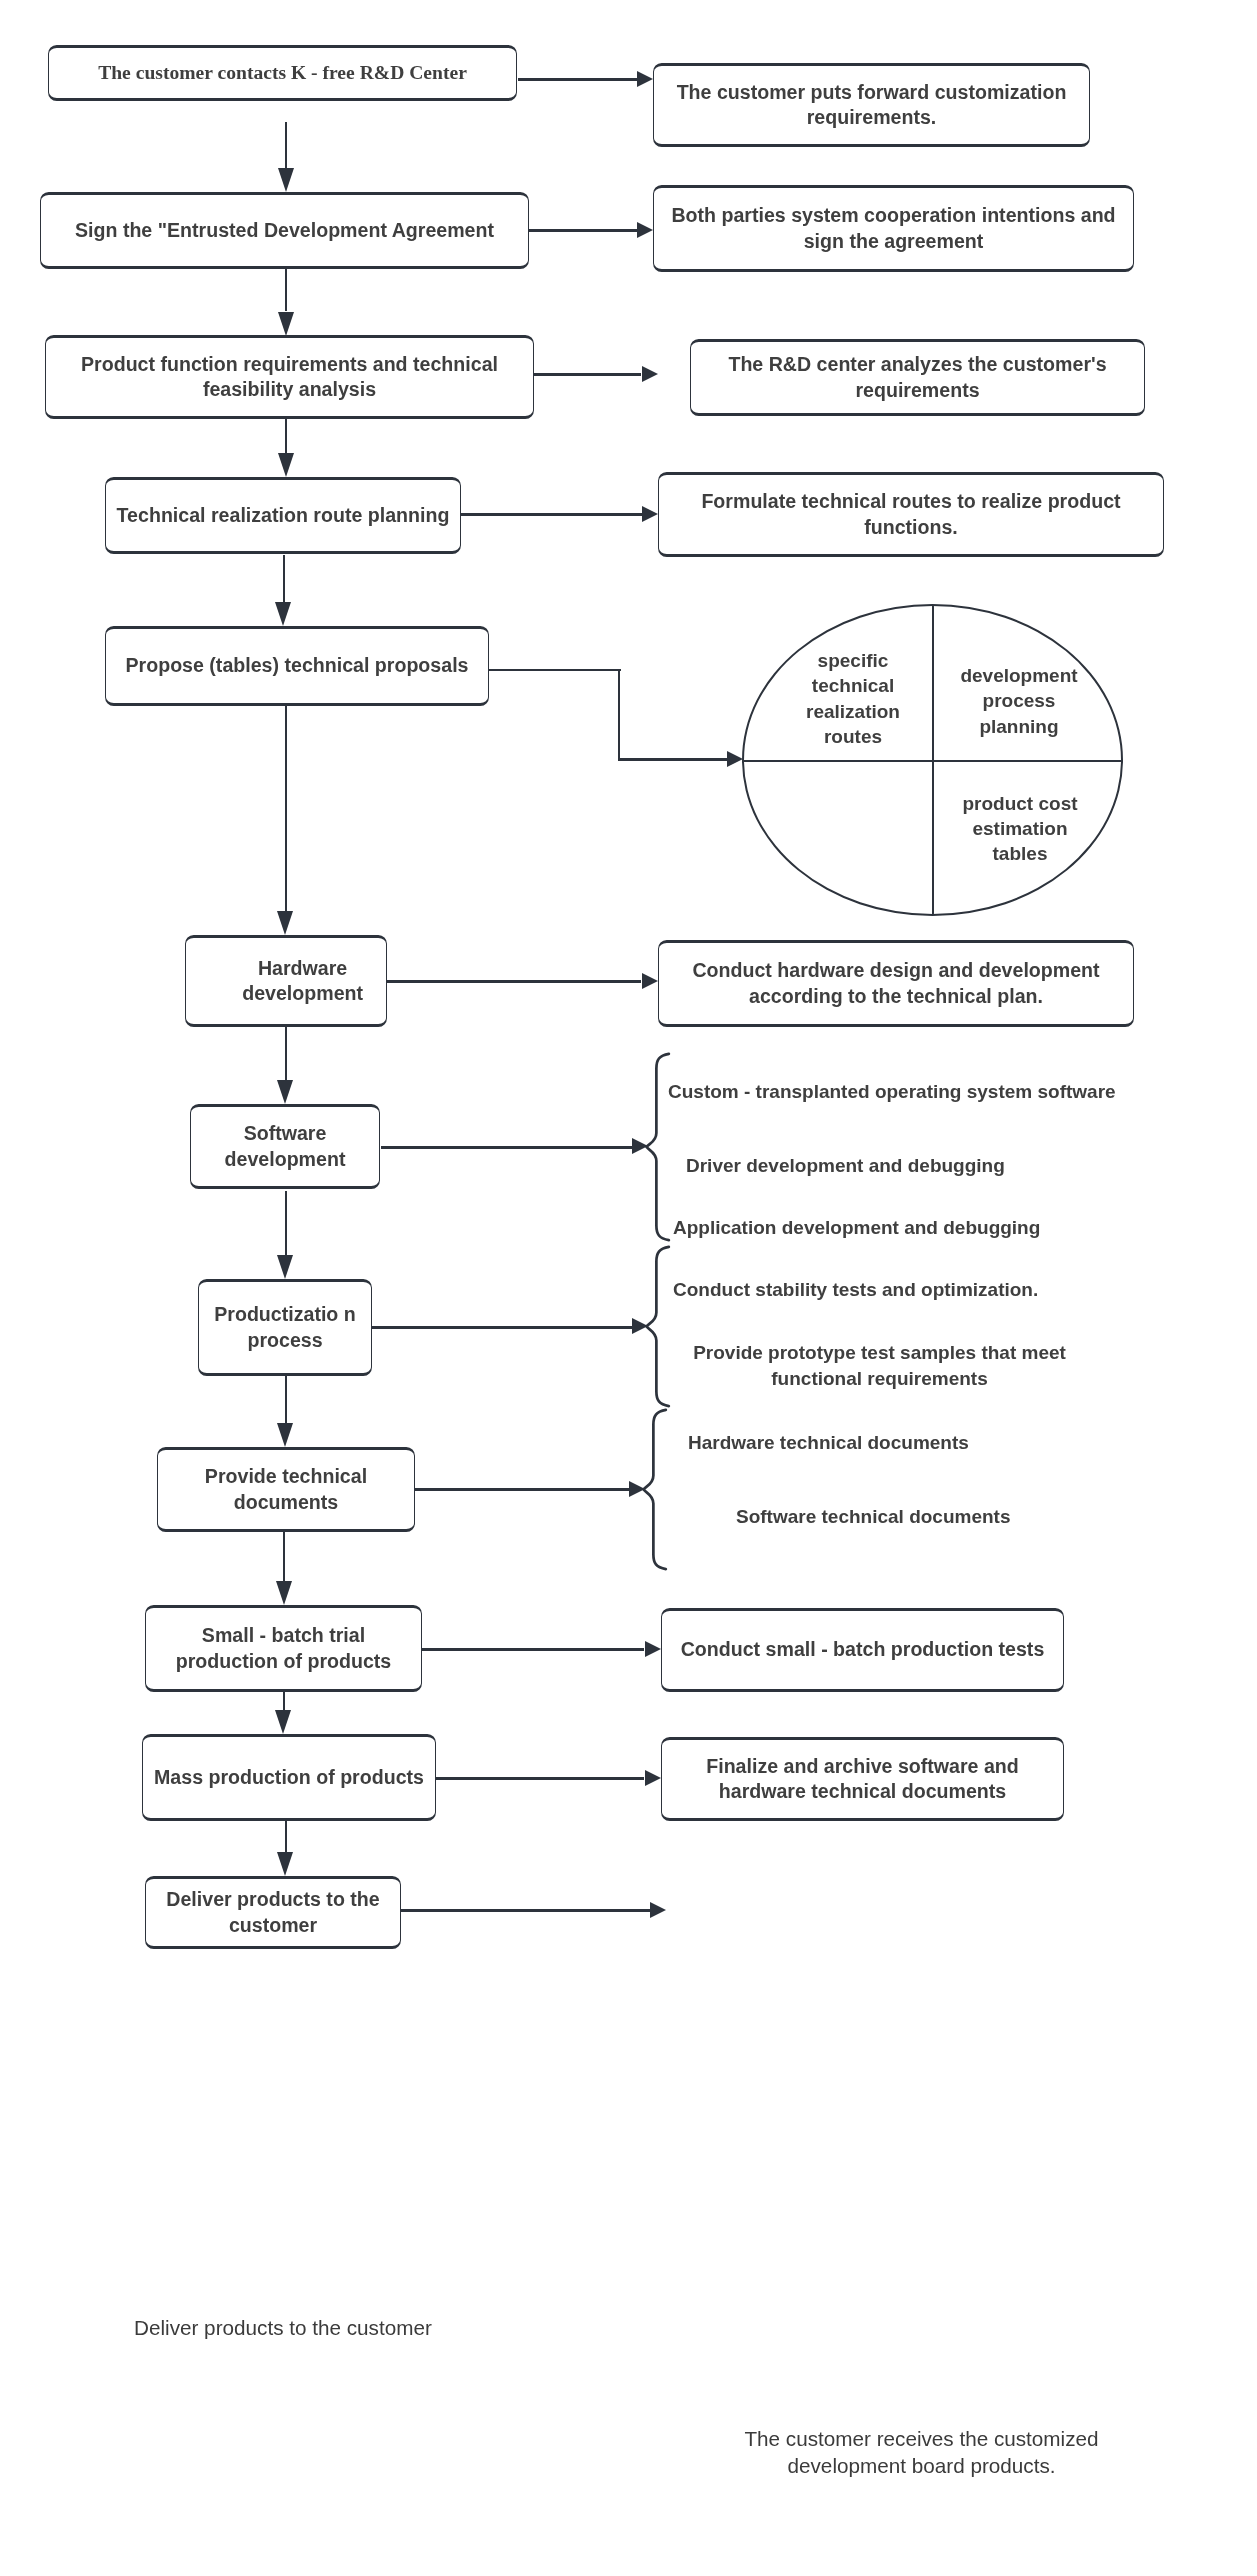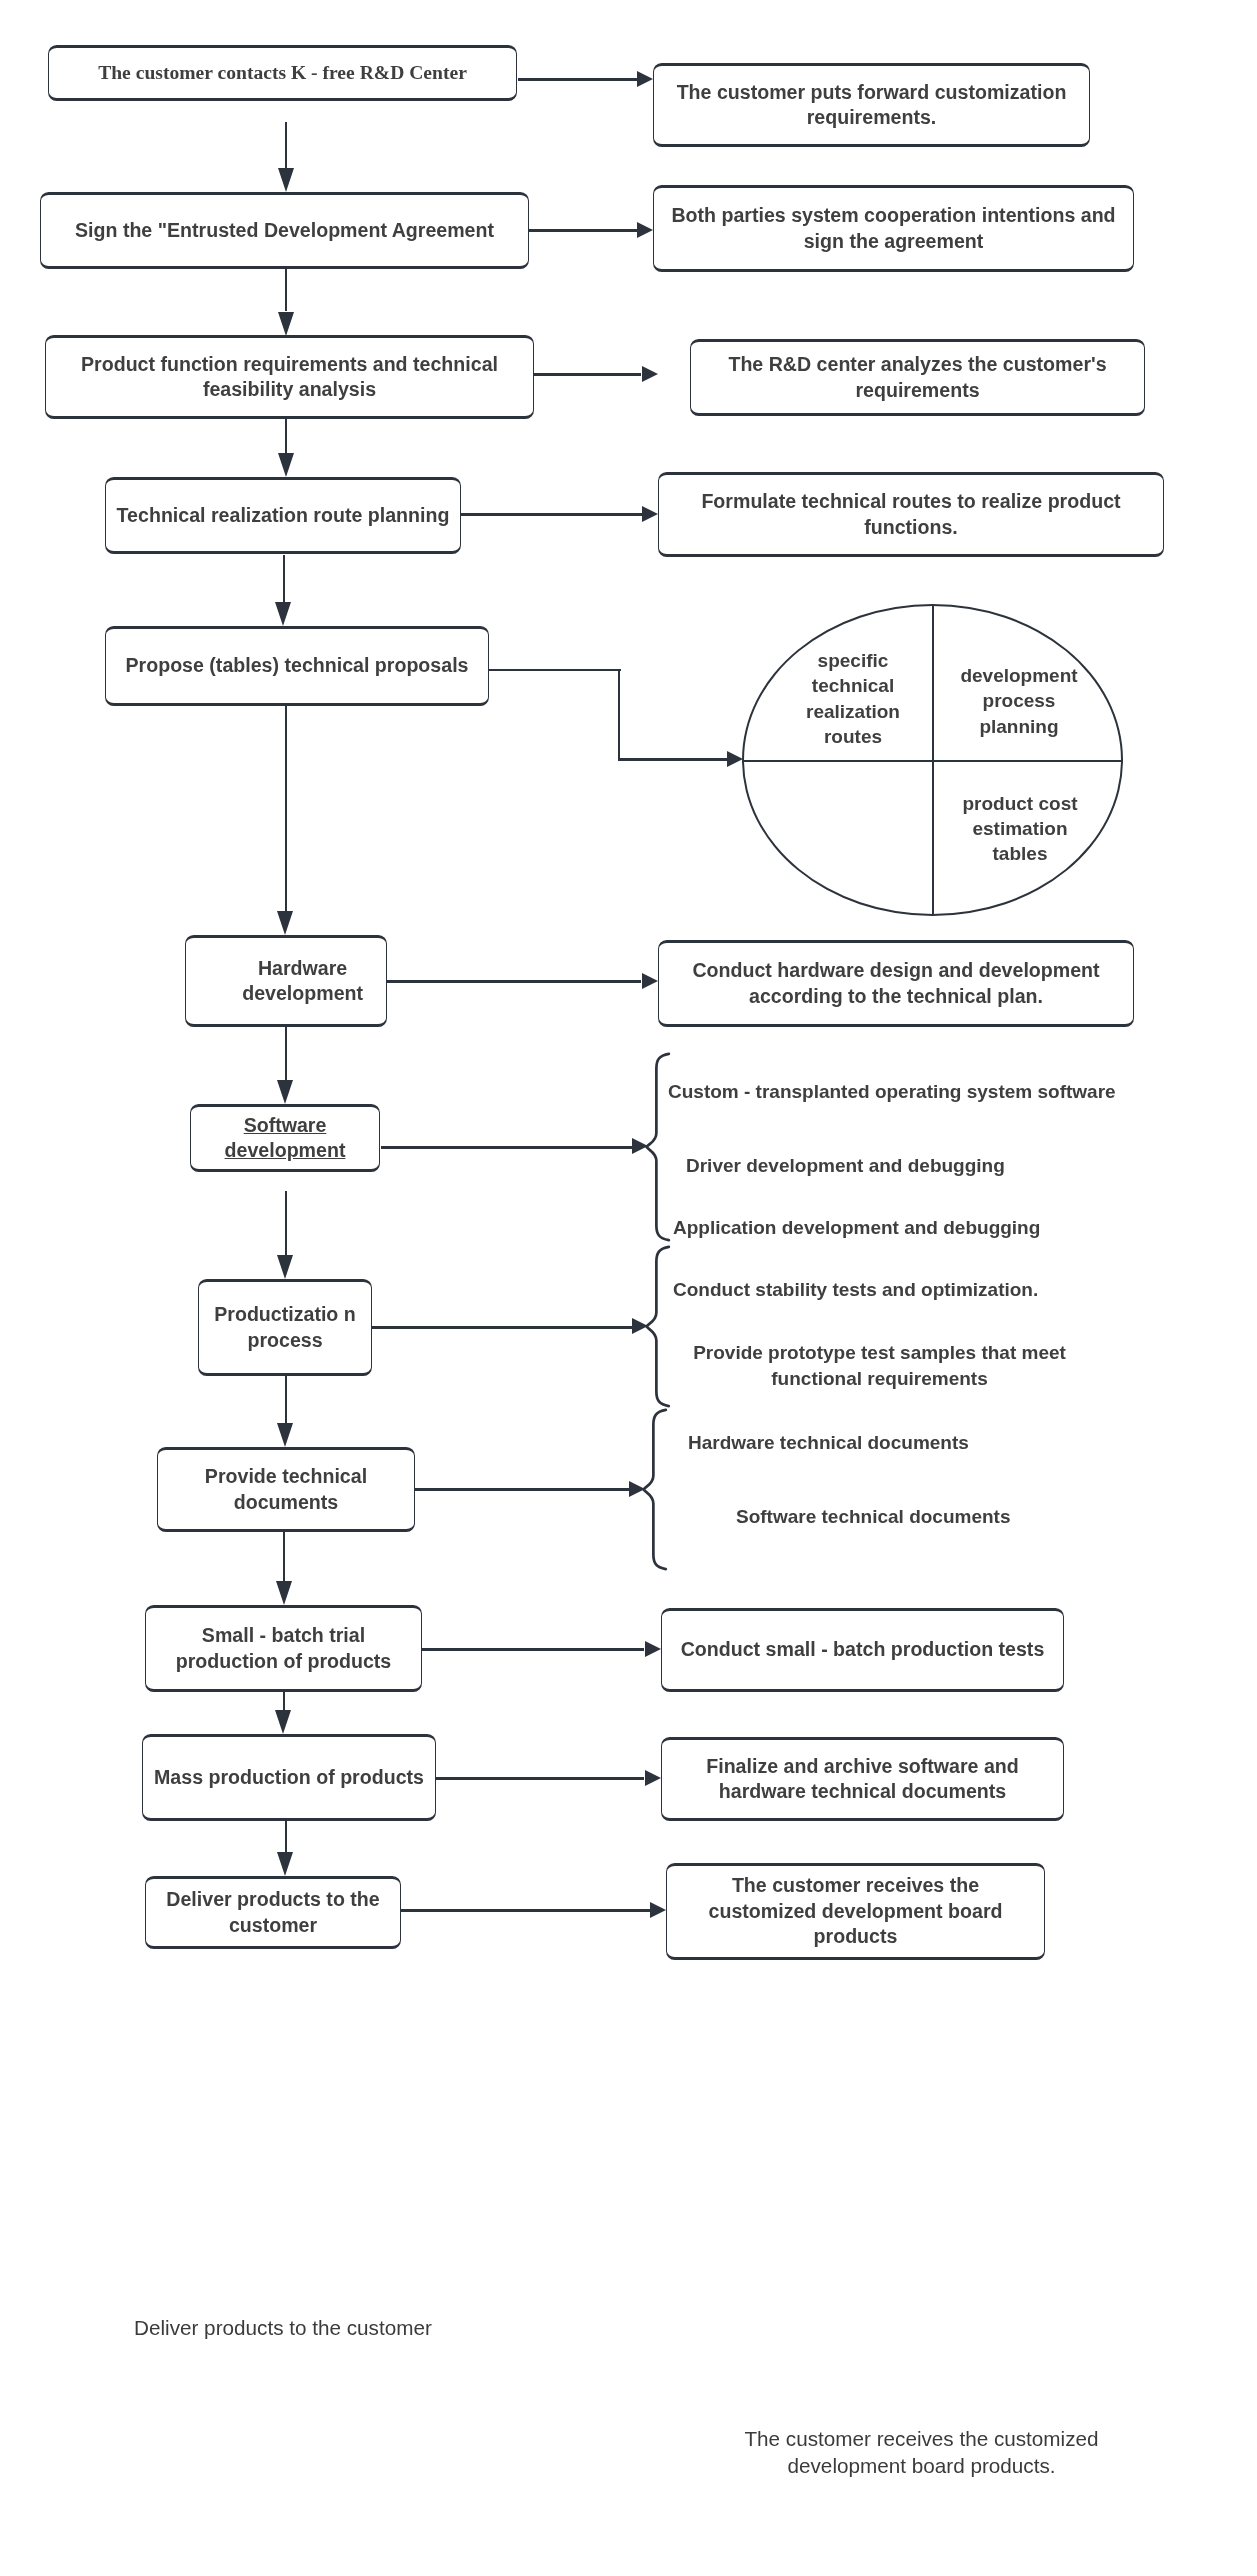--- a/index.html
+++ b/index.html
@@ -119,21 +119,21 @@
   <div class="vshaft" style="left:285px;top:706px;height:205px;"></div>
   <div class="arr-d" style="left:277px;top:911px;"></div>
 
   <div class="box" style="left:185px;top:935px;width:202px;height:92px;padding-left:43px;">Hardware development</div>
   <div class="hshaft" style="left:387px;top:980px;width:254px;"></div>
   <div class="arr-r" style="left:642px;top:973px;"></div>
   <div class="box" style="left:658px;top:940px;width:476px;height:87px;">Conduct hardware design and development according to the technical plan.</div>
   <div class="vshaft" style="left:285px;top:1027px;height:53px;"></div>
   <div class="arr-d" style="left:277px;top:1080px;"></div>
 
-  <div class="box" style="left:190px;top:1104px;width:190px;height:68px;text-decoration:underline;">Software development</div>
+  <div class="box" style="left:190px;top:1104px;width:190px;height:85px;">Software development</div>
   <div class="hshaft" style="left:381px;top:1146px;width:252px;"></div>
   <div class="arr-r" style="left:632px;top:1138px;"></div>
   <svg class="brace" style="left:645px;top:1052px;" width="26" height="190" viewBox="0 0 48 350">
     <path d="M44,3 C26,6 21,14 21,30 L21,149 C21,165 7,169 3,175 C7,181 21,185 21,201 L21,320 C21,336 26,344 44,347" fill="none" stroke="#2d333c" stroke-width="5" stroke-linecap="round"></path>
   </svg>
   <div class="item" style="left:668px;top:1079px;">Custom - transplanted operating system software</div>
   <div class="item" style="left:686px;top:1153px;">Driver development and debugging</div>
   <div class="item" style="left:673px;top:1215px;">Application development and debugging</div>
   <div class="vshaft" style="left:285px;top:1191px;height:64px;"></div>
   <div class="arr-d" style="left:277px;top:1255px;"></div>
@@ -170,19 +170,18 @@
   <div class="box" style="left:142px;top:1734px;width:294px;height:87px;">Mass production of products</div>
   <div class="hshaft" style="left:435px;top:1777px;width:209px;"></div>
   <div class="arr-r" style="left:645px;top:1770px;"></div>
   <div class="box" style="left:661px;top:1737px;width:403px;height:84px;">Finalize and archive software and hardware technical documents</div>
   <div class="vshaft" style="left:285px;top:1821px;height:31px;"></div>
   <div class="arr-d" style="left:277px;top:1852px;"></div>
 
   <div class="box" style="left:145px;top:1876px;width:256px;height:73px;">Deliver products to the customer</div>
   <div class="hshaft" style="left:401px;top:1909px;width:249px;"></div>
   <div class="arr-r" style="left:650px;top:1902px;"></div>
-  <div class="box" style="left:666px;top:1863px;width:379px;height:97px;padding:3.3px 39px;">The customer receives the customized development board products</div>
 
   <div class="footer-text" style="left:134px;top:2315px;">Deliver products to the customer</div>
   <div class="footer-text wrap" style="left:723px;top:2426px;width:397px;">The customer receives the customized development board products.</div>
 
 </div>
 
 
 </body></html>

